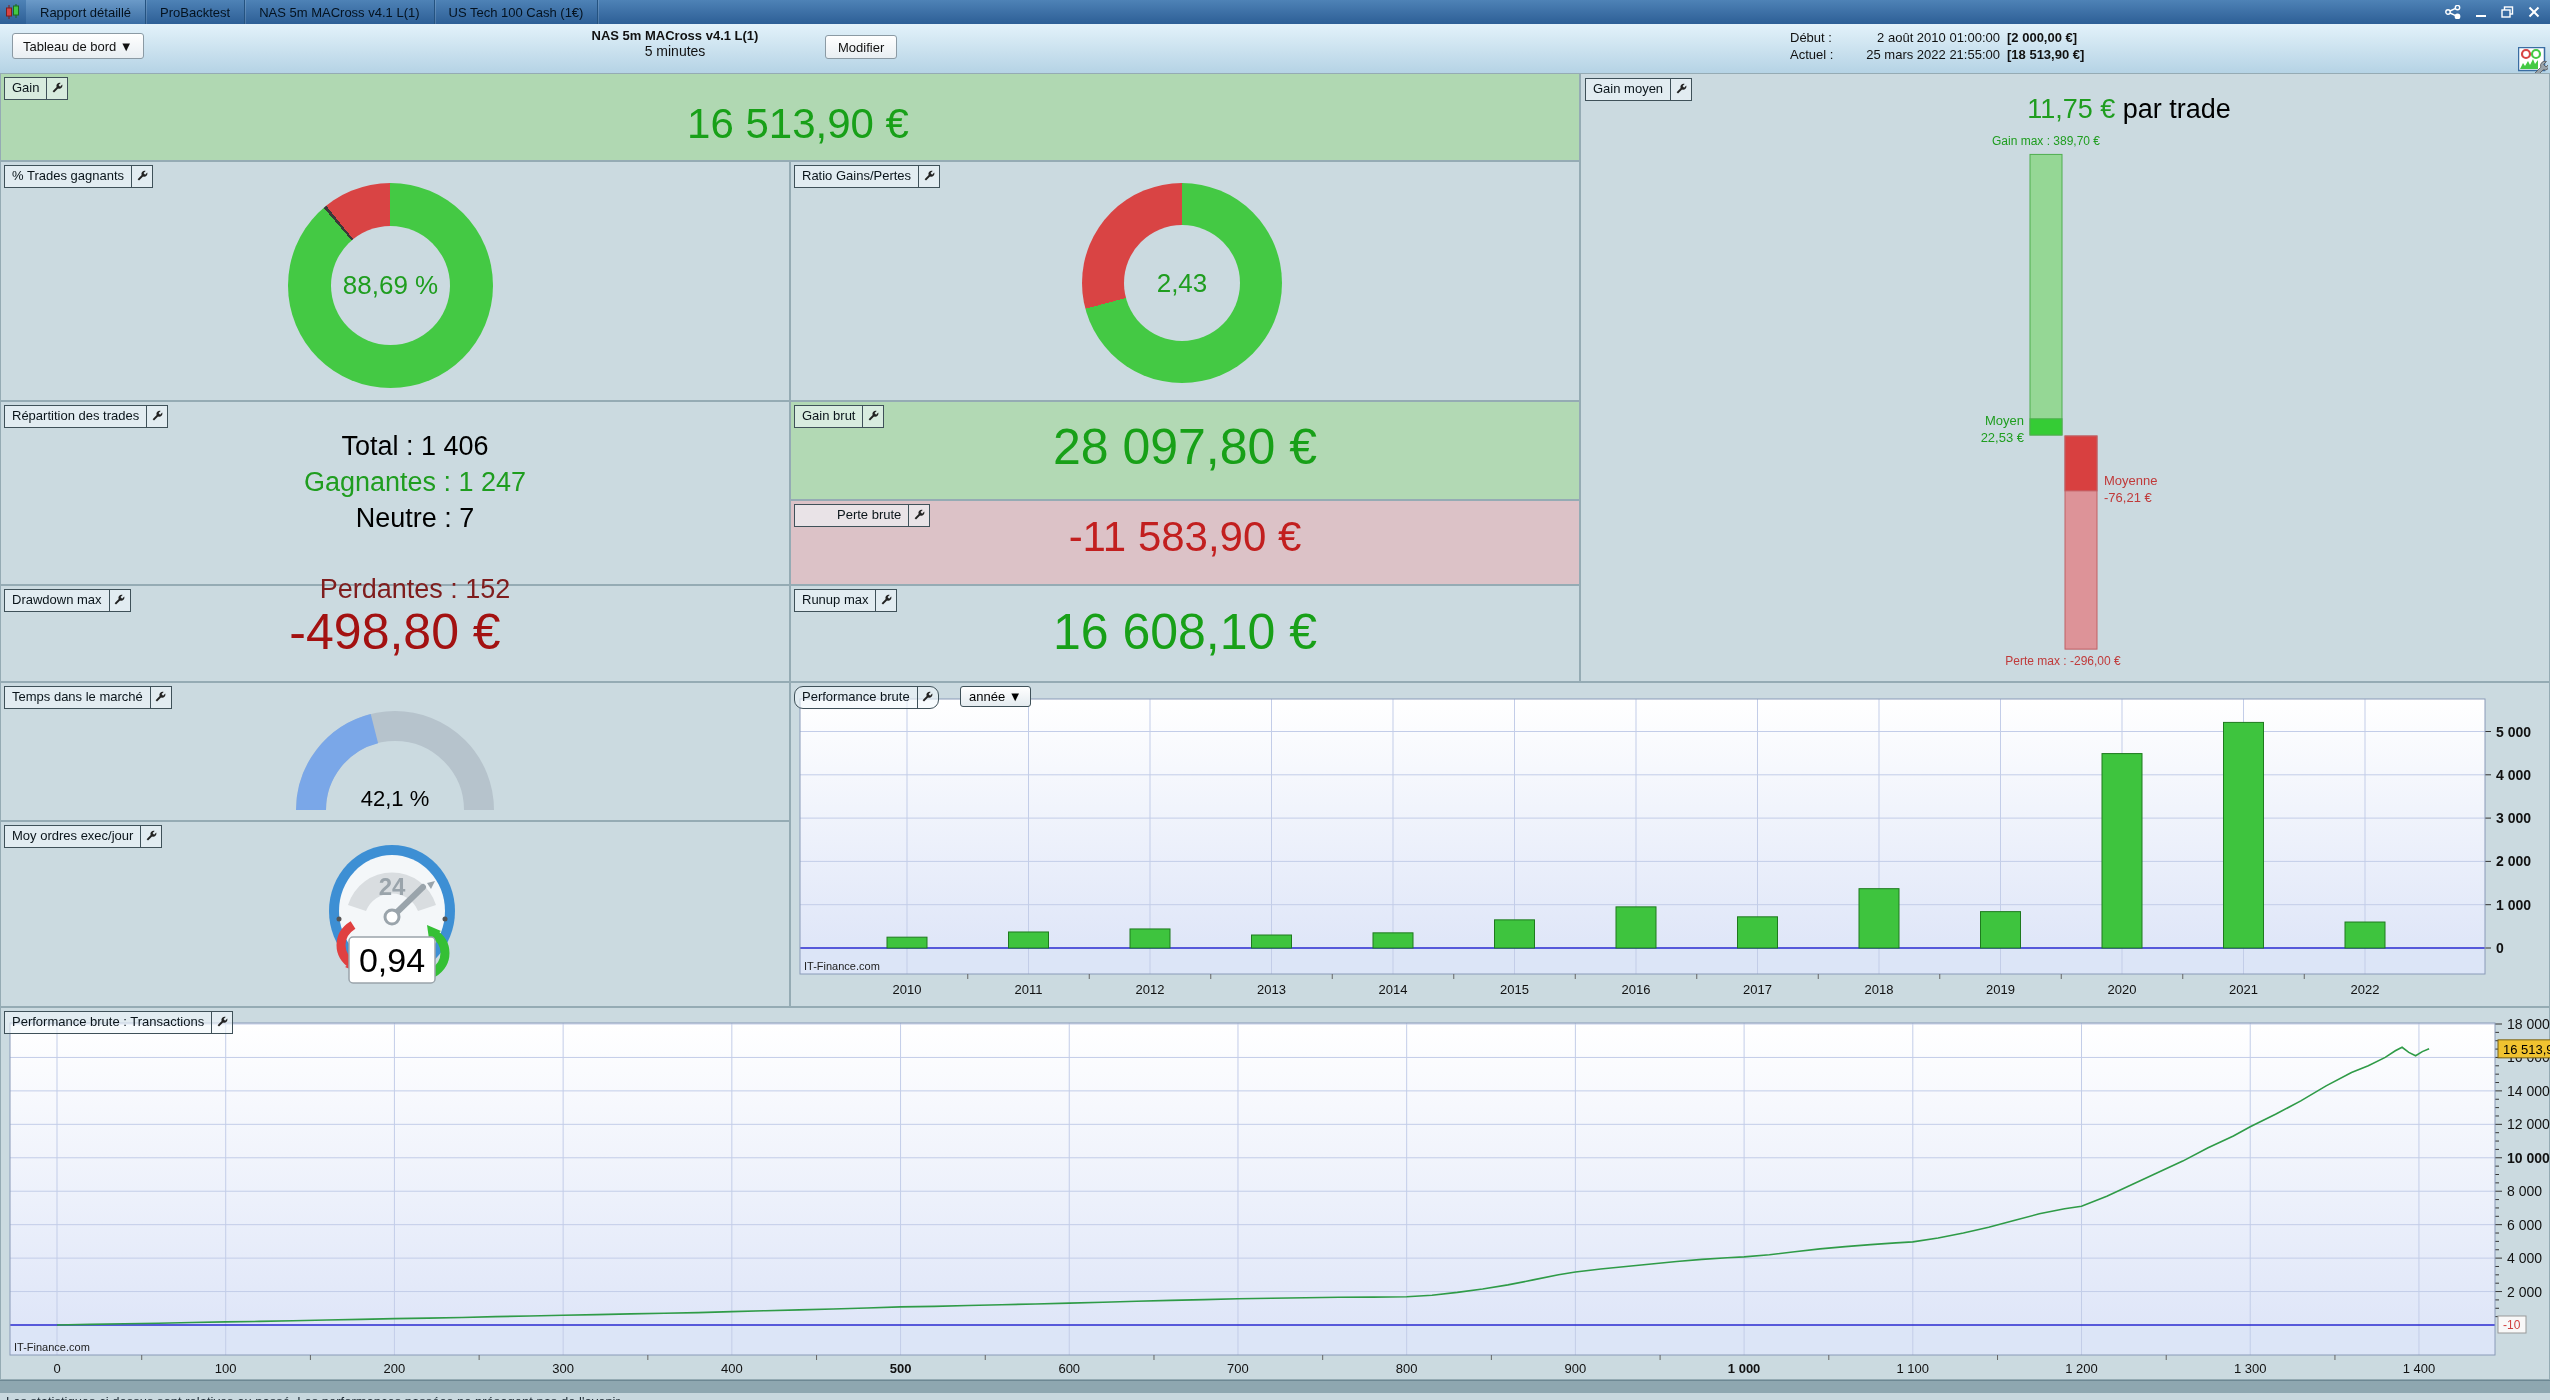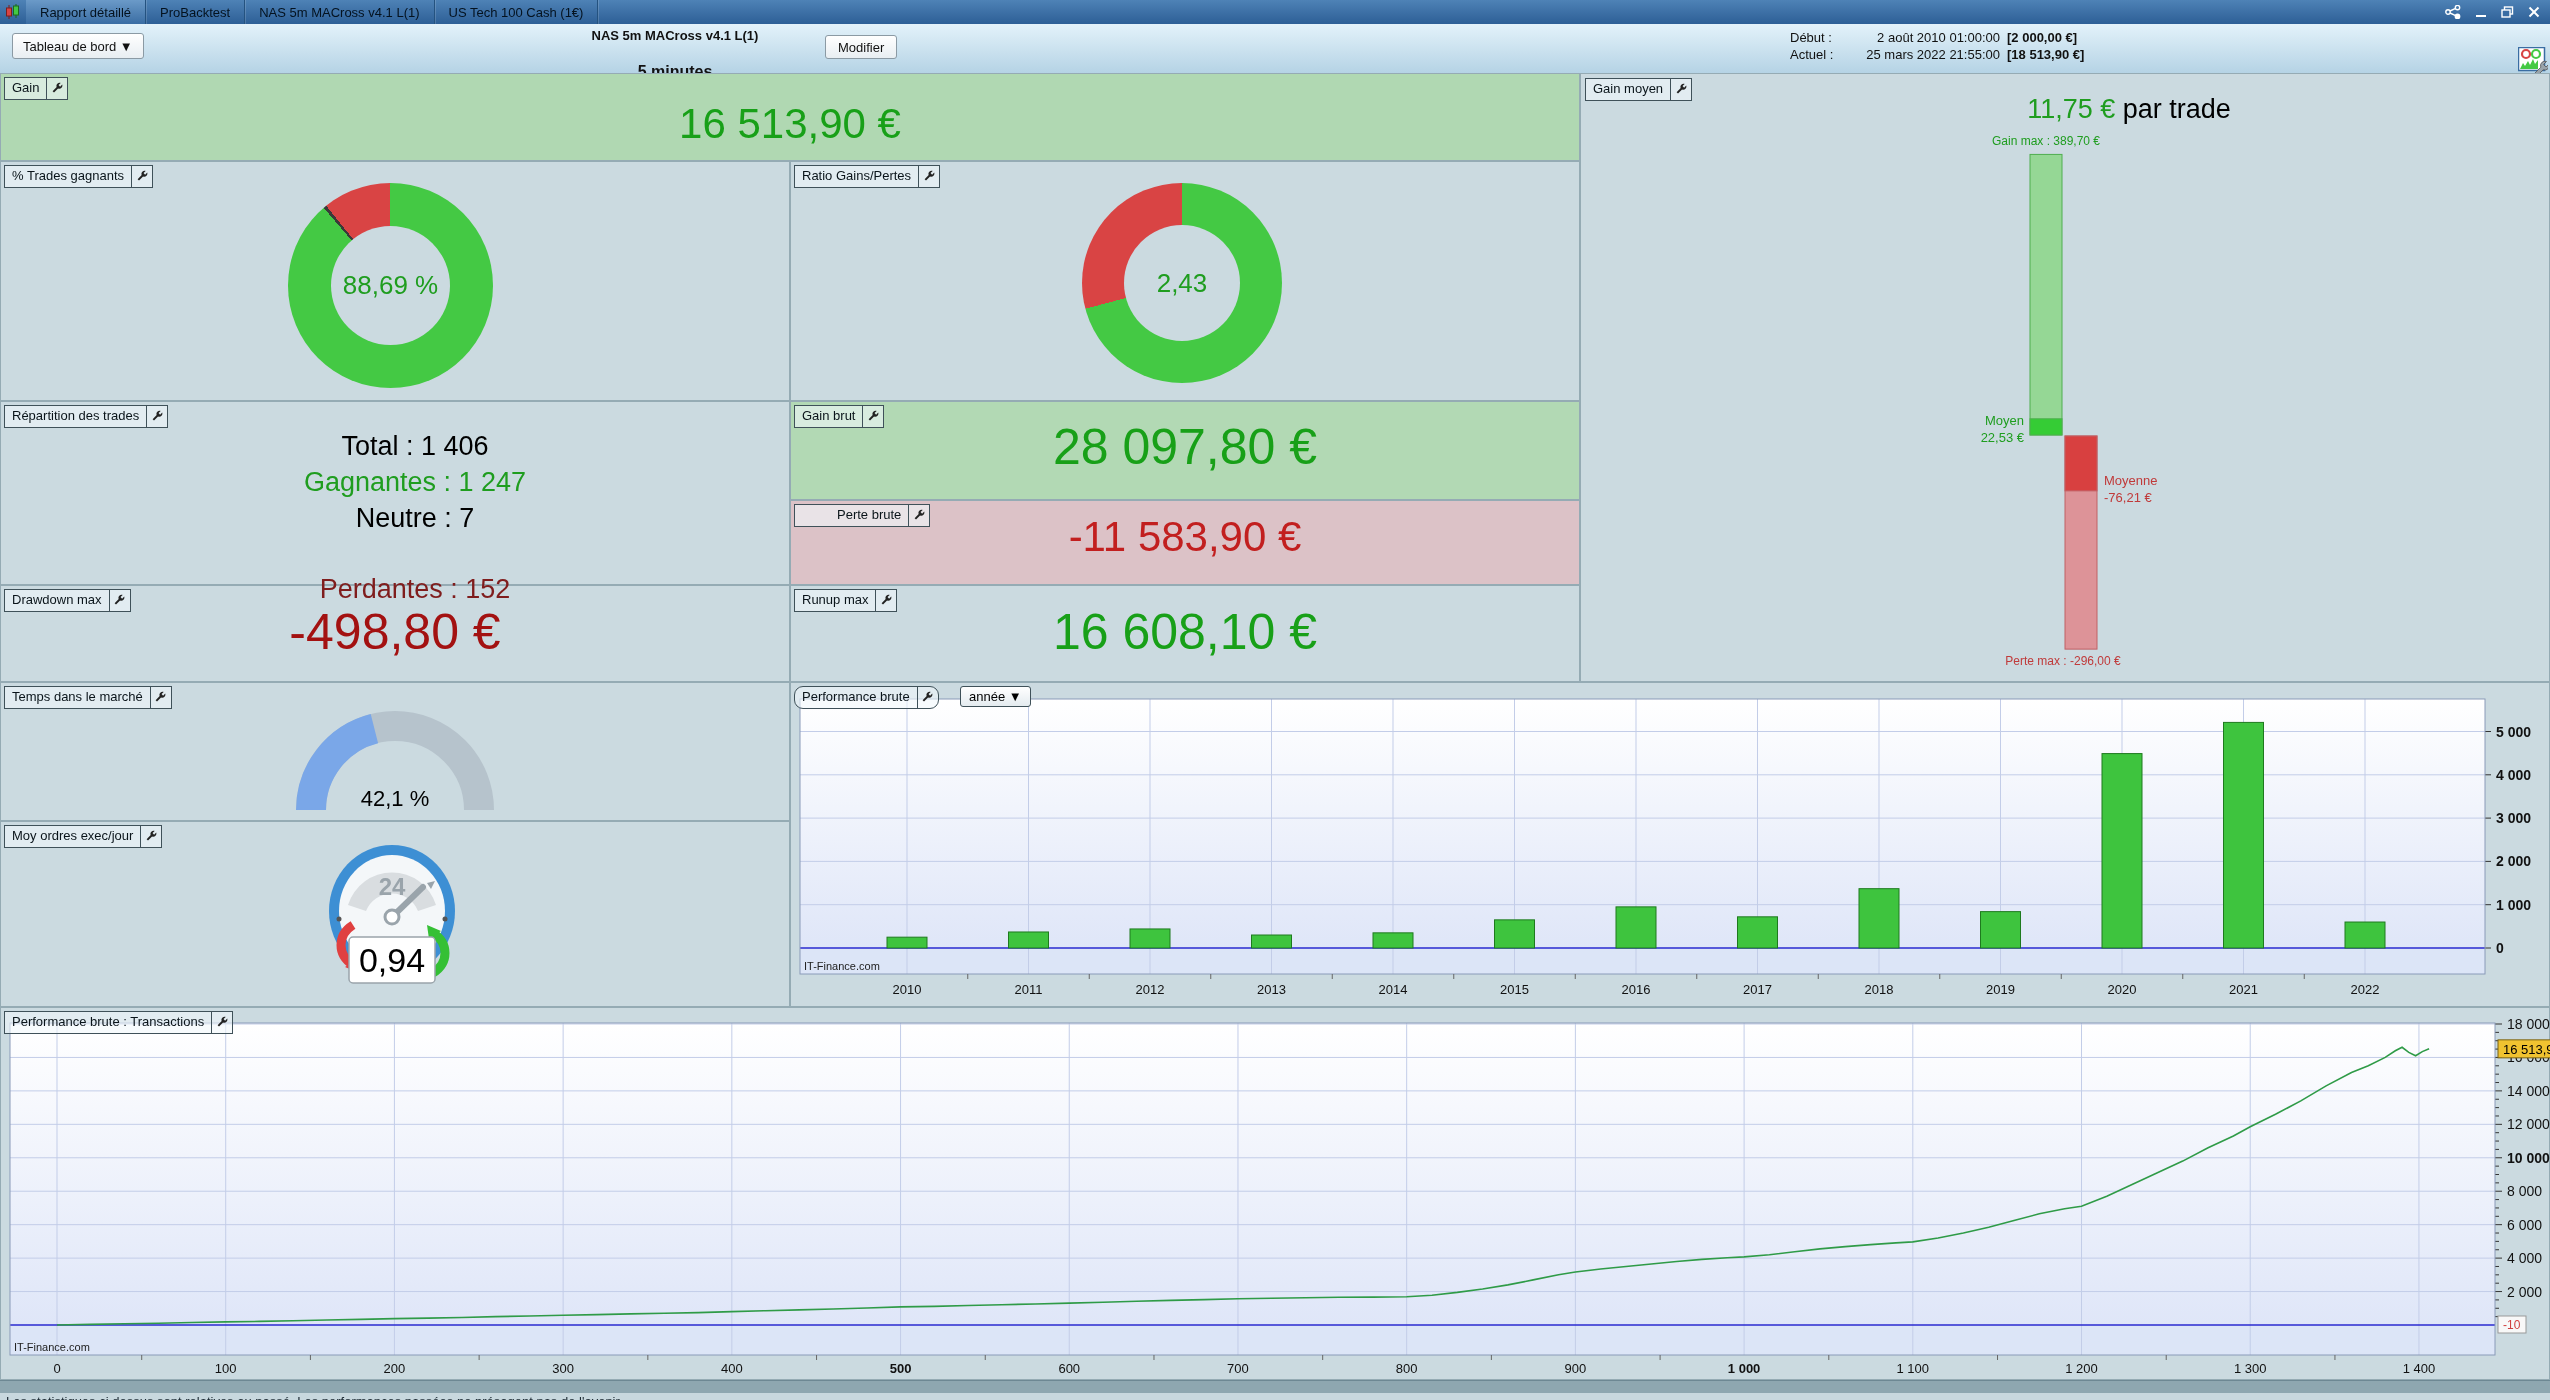--- a/index.html
+++ b/index.html
@@ -16,21 +16,21 @@
   .winbtns{margin-left:auto;display:flex;align-items:center;gap:14px;padding-right:10px;}
   .winbtn{cursor:pointer;display:flex;align-items:center;}
   
   .header{position:absolute;left:0;top:24px;width:2550px;height:49px;
           background:linear-gradient(#e3f2fa,#b5d3e5);border-bottom:2px solid #7fa2b8;}
   .selectbtn{position:absolute;left:12px;top:9px;height:26px;background:linear-gradient(#fff,#e8eef2);
           border:1px solid #8b9aa4;border-radius:3px;font-size:13px;padding:0 10px;cursor:pointer;
           font-family:"Liberation Sans",sans-serif;color:#111;}
   .strategy{position:absolute;left:540px;top:4px;width:270px;text-align:center;color:#111;}
   .strategy .nm{font-size:13px;font-weight:bold;}
-  .strategy .tf{font-size:16px;font-weight:bold;margin-top:20px;}
+  .strategy .tf{font-size:14px;font-weight:normal;}
   .modifybtn{position:absolute;left:825px;top:11px;height:24px;background:linear-gradient(#fff,#e8eef2);
           border:1px solid #8b9aa4;border-radius:3px;font-size:13px;padding:0 12px;cursor:pointer;
           font-family:"Liberation Sans",sans-serif;color:#111;}
   .daterange{position:absolute;left:1790px;top:5px;font-size:13px;color:#111;}
   .daterange .row{display:flex;height:17px;align-items:center;}
   .daterange .lab{width:52px;}
   .daterange .dt{width:158px;text-align:right;}
   .daterange .cap{font-weight:bold;margin-left:7px;}
   .reporticon{position:absolute;left:2518px;top:47px;cursor:pointer;}
   
@@ -257,21 +257,21 @@
   <button class="chipbtn" style="left:960px;top:686px;"><span>année</span> ▼</button>
   <div class="chip" style="left:4px;top:1011px;">
       <span class="lbl">Performance brute : Transactions</span>
       <span class="tool wrench-slot">
         <svg width="13" height="13" viewBox="0 0 16 16">
           <path fill="#222" d="M13.8 3.1l-2.6 2.6-1.9-1.9 2.6-2.6c-1.4-.5-3-.2-4.1.9C6.7 3.2 6.4 4.9 7 6.3l-5 5 1.7 1.7 5-5c1.4.6 3.1.3 4.2-.8 1.1-1.1 1.4-2.7.9-4.1z"></path>
         </svg>
       </span>
     </div>
 
-  <div class="big" style="left:0;top:100px;width:1580px;font-size:42px;color:#18a018;">16 513,90 €</div>
+  <div class="big" style="left:8px;top:100px;width:1580px;font-size:42px;color:#18a018;">16 513,90 €</div>
   <div class="big" style="left:790px;top:418px;width:790px;font-size:50px;color:#18a018;">28 097,80 €</div>
   <div class="big" style="left:790px;top:513px;width:790px;font-size:42px;color:#c21f1f;">-11 583,90 €</div>
   <div class="big" style="left:0;top:603px;width:790px;font-size:50px;color:#a31111;">-498,80 €</div>
   <div class="big" style="left:790px;top:603px;width:790px;font-size:50px;color:#18a018;">16 608,10 €</div>
 
   <div class="big" style="left:0;top:428px;width:830px;font-size:27px;line-height:36px;" id="repartition-box">
       <div style="color: rgb(0, 0, 0);">Total : 1 406</div>
       <div style="color: rgb(31, 157, 31);">Gagnantes : 1 247</div>
       <div style="color: rgb(0, 0, 0);">Neutre : 7</div>
       <div style="color: #7f1d1d; margin-top: 35px;">Perdantes : 152</div>

